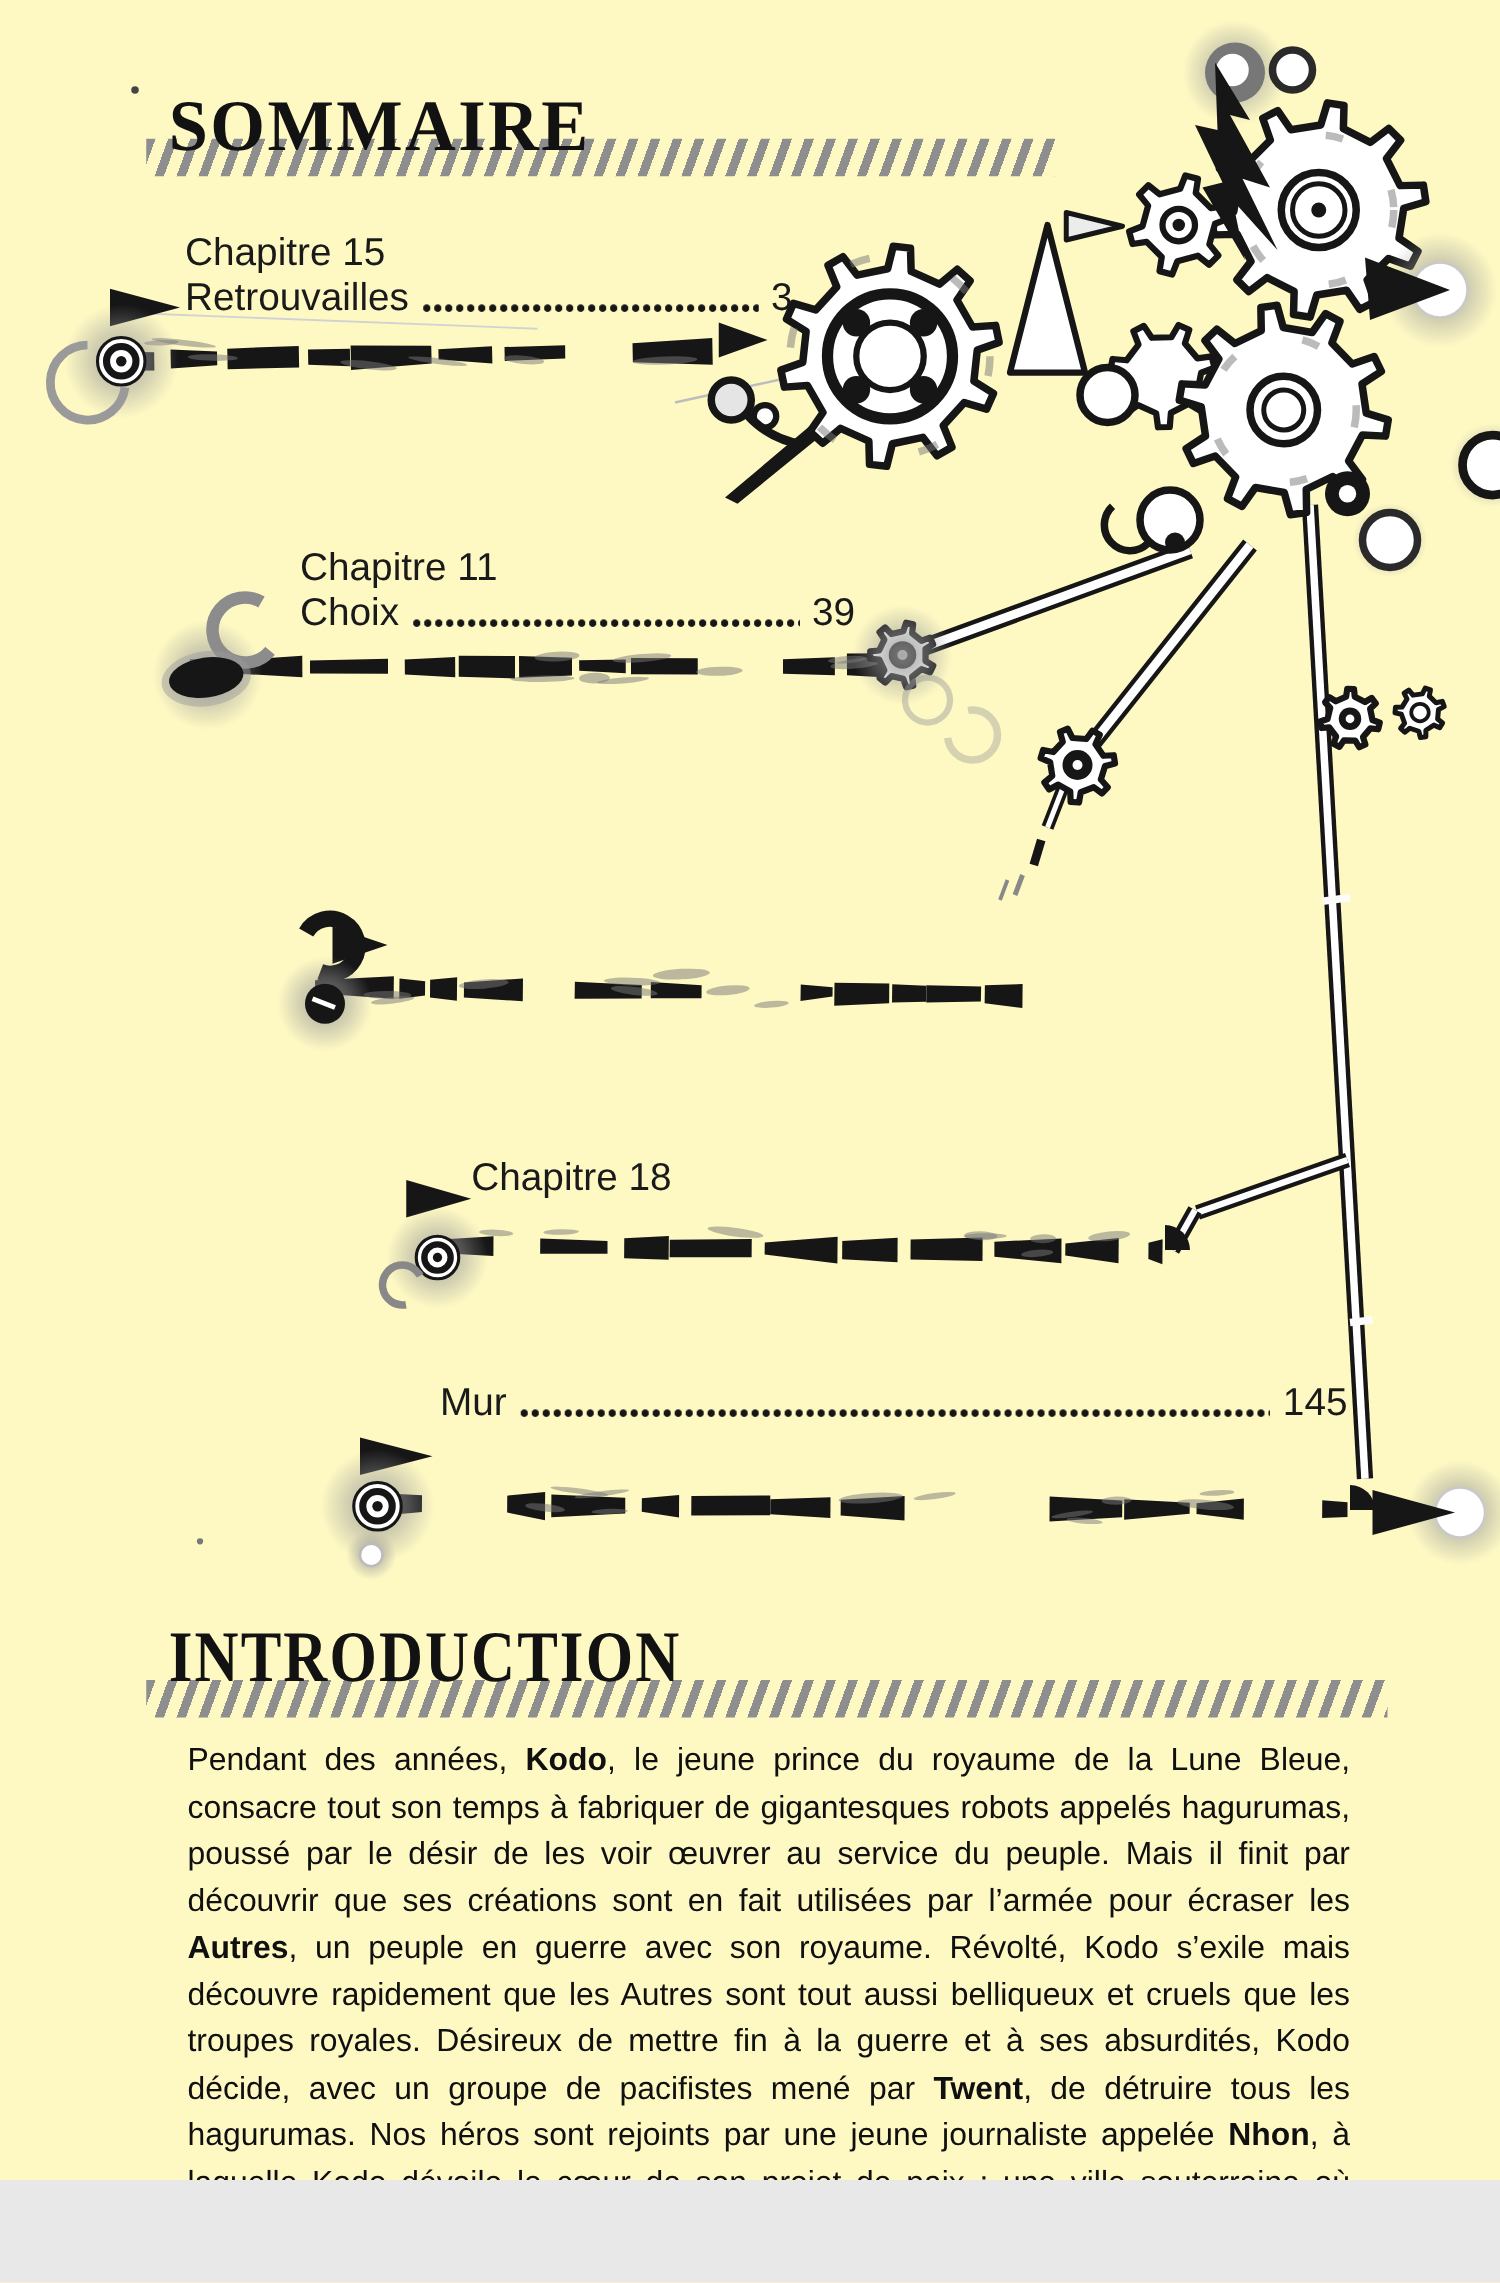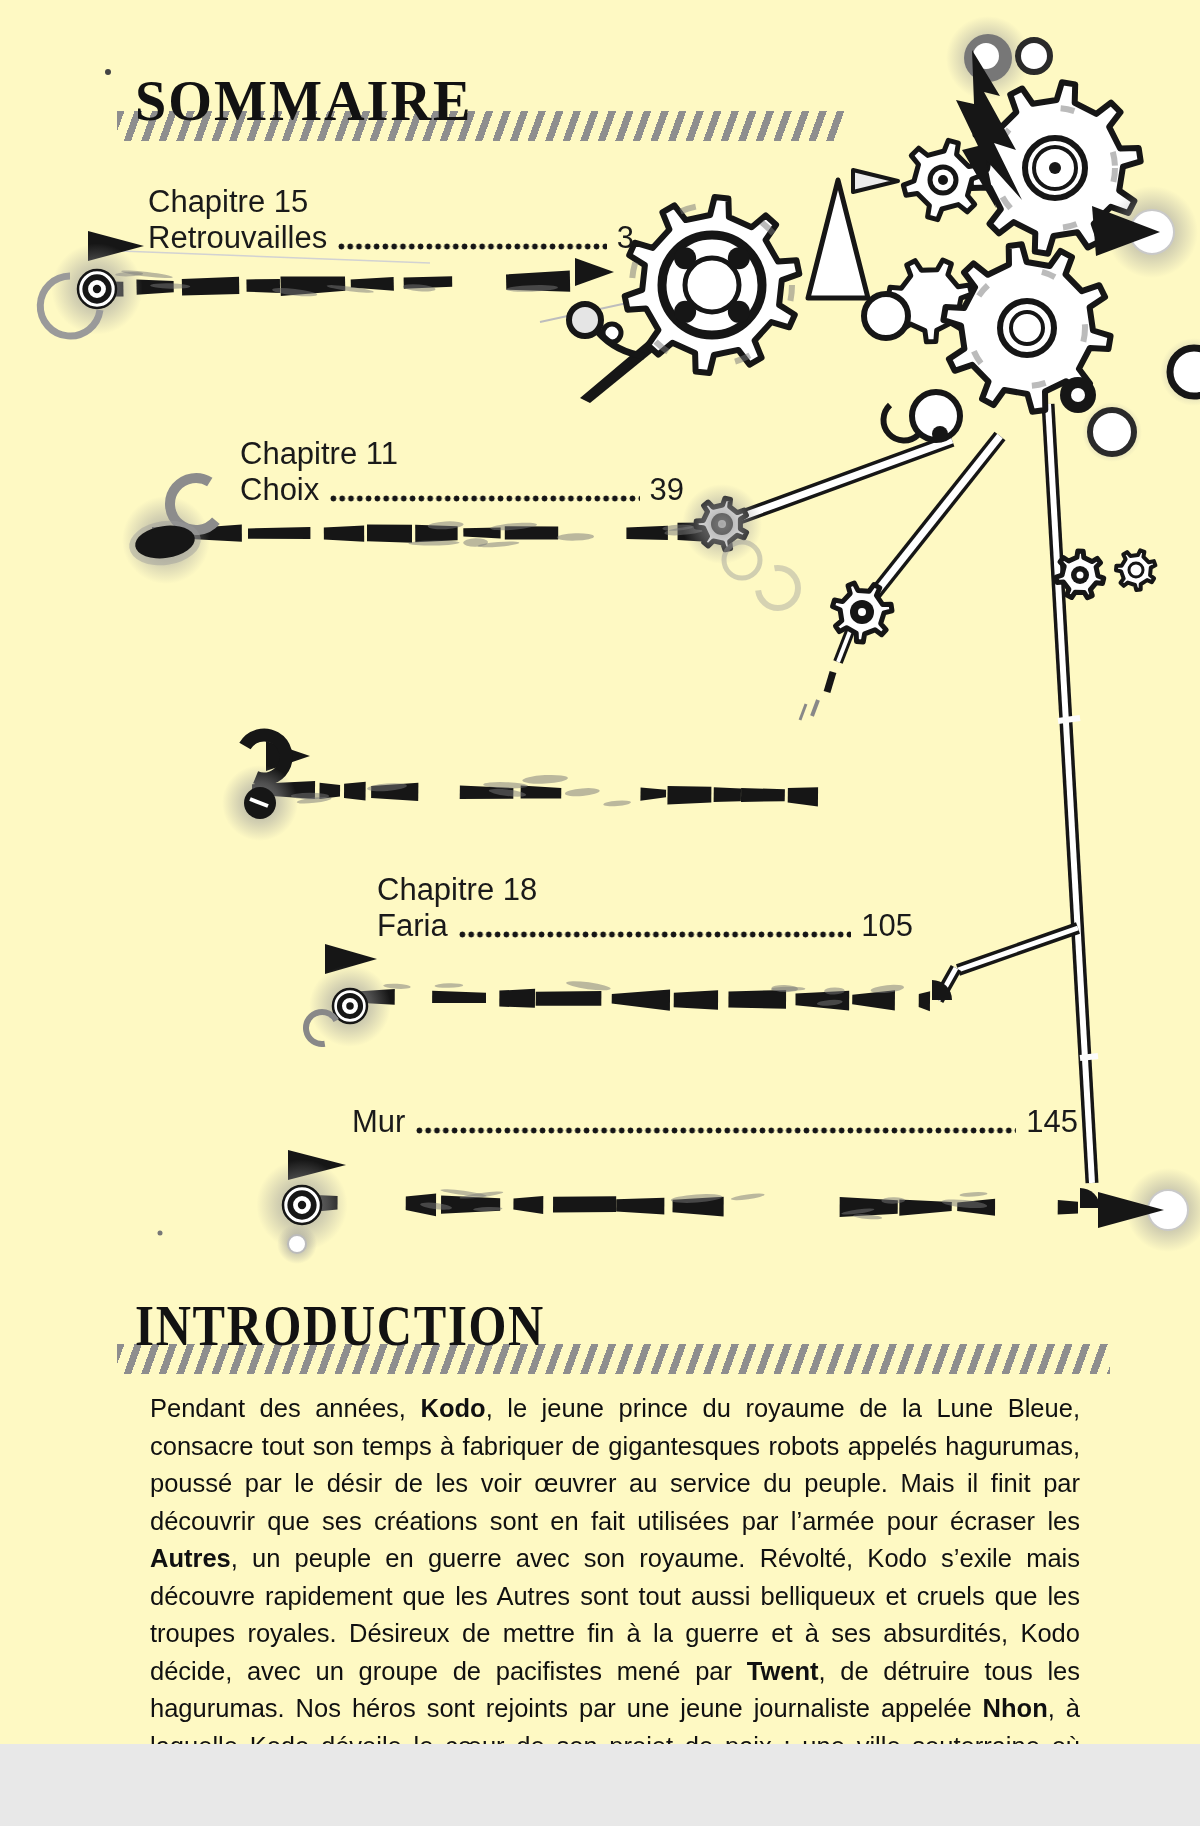--- a/index.html
+++ b/index.html
@@ -309,27 +309,22 @@
   <div class="chapter" style="left:240px;top:436px;width:444px">
     <div class="ch-label">Chapitre 11</div>
     <div class="ch-row">
       <span class="ch-title">Choix</span>
       <span class="dots"></span>
       <span class="ch-page">39</span>
     </div>
   </div>
 
 
-  <div class="chapter" style="left:377px;top:872px;width:536px">
+  <div class="chapter" style="left:377px;top:924px;width:536px">
     <div class="ch-label">Chapitre 18</div>
-    <div class="ch-row">
-      <span class="ch-title">Faria</span>
-      <span class="dots"></span>
-      <span class="ch-page">105</span>
-    </div>
   </div>
 
   <div class="chapter" style="left:352px;top:1104px;width:726px">
     <div class="ch-row">
       <span class="ch-title">Mur</span>
       <span class="dots"></span>
       <span class="ch-page">145</span>
     </div>
   </div>
 

